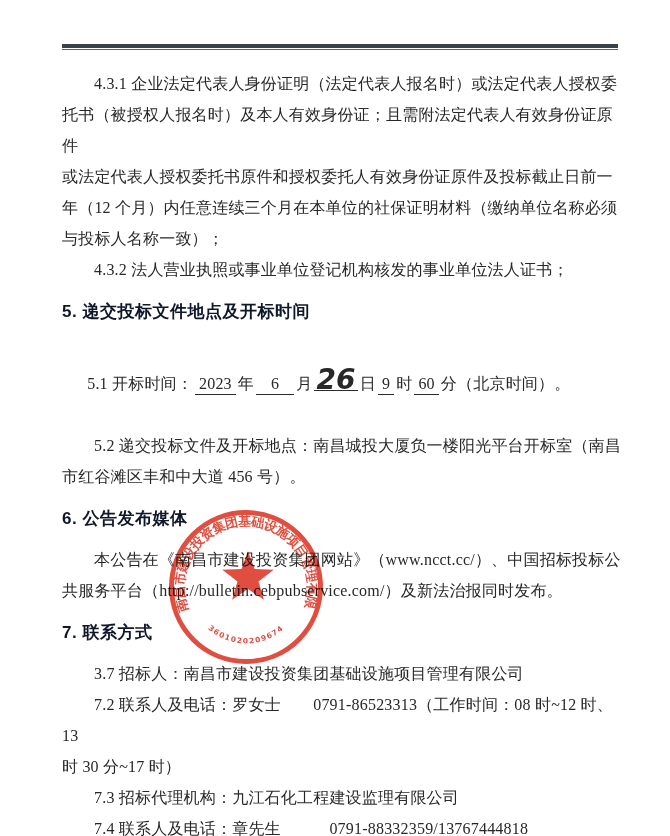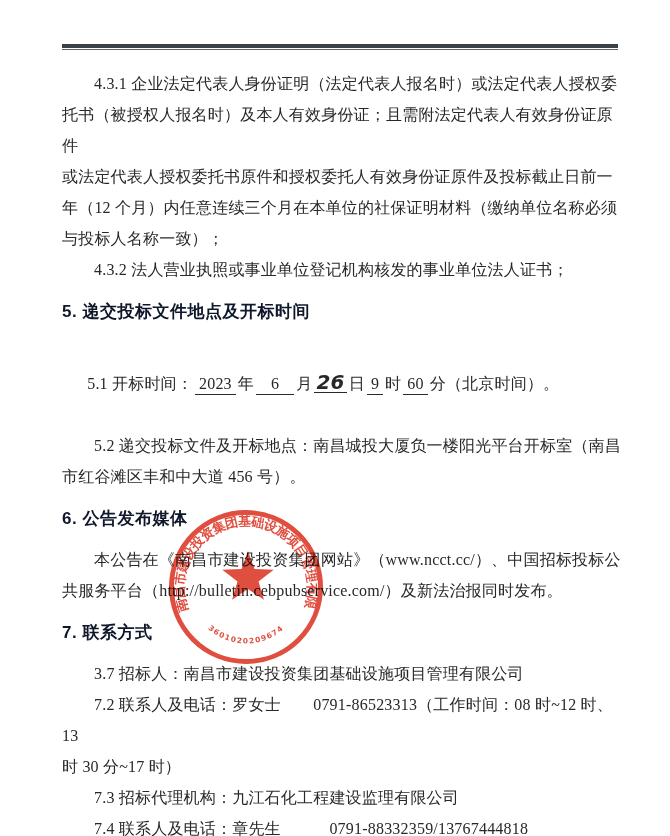--- a/index.html
+++ b/index.html
@@ -46,21 +46,21 @@
   }
   .blank-year{padding:0 4px;text-align:right;}
   .blank-month{padding:0 15px;}
   .blank-day{padding:0 2px;}
   .blank-hour{padding:0 4px;}
   .blank-min{padding:0 4px;}
   .hand{
     font-family:"DejaVu Sans",sans-serif;
     font-style:italic;
     font-weight:700;
-    font-size:20px;
+    font-size:28px;
     line-height:20px;
   }
   .seal{
     position:absolute;
     left:167px;top:508px;
     width:158px;height:158px;
     mix-blend-mode:multiply;
     opacity:0.9;
     pointer-events:none;
   }

